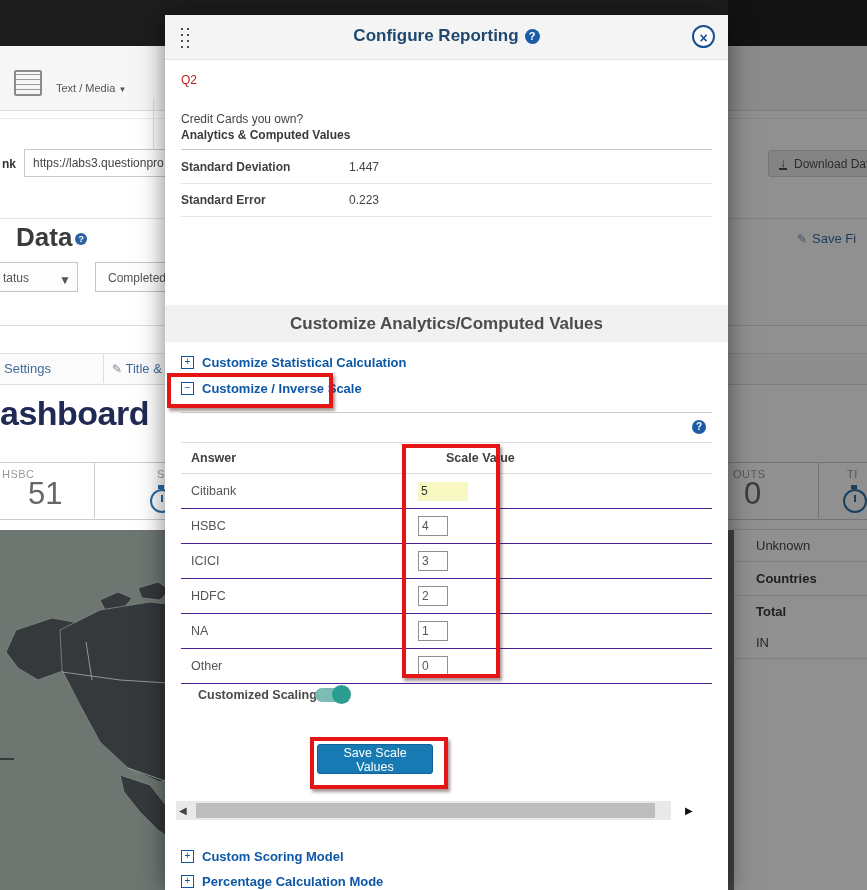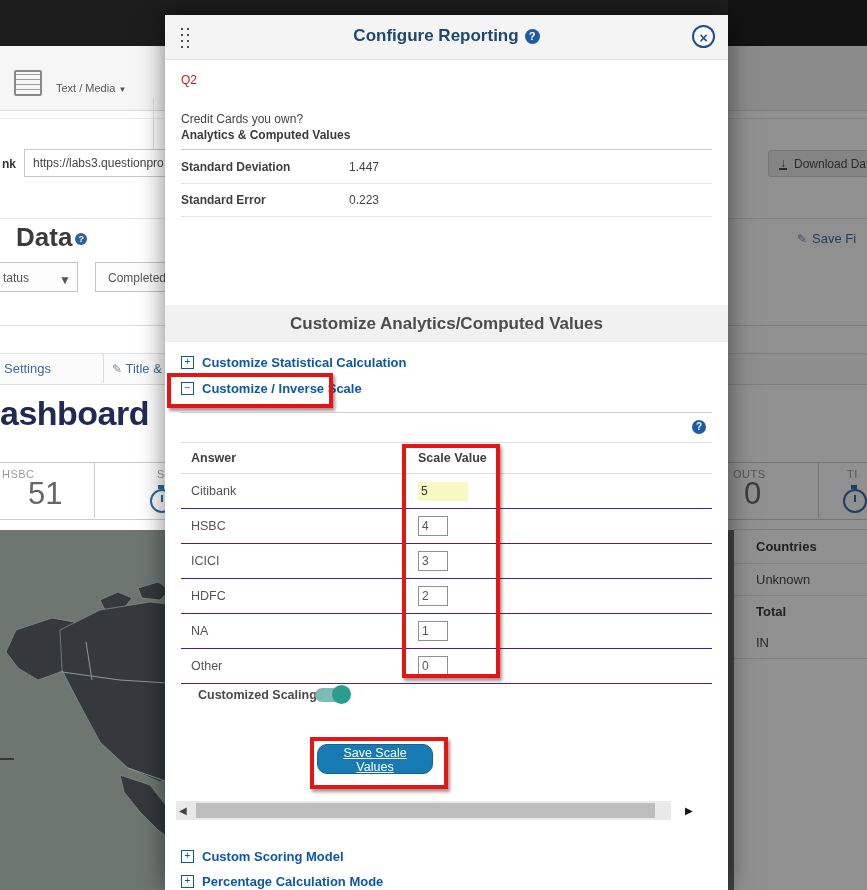--- a/index.html
+++ b/index.html
@@ -75,32 +75,32 @@
   .xlink{position:absolute;left:16px;display:flex;align-items:center;gap:8px;color:#0d57a7;
     font-weight:bold;font-size:13px;cursor:pointer;}
   .xicon{width:11px;height:11px;border:1px solid #0d57a7;font-size:10px;font-weight:normal;
     line-height:9px;text-align:center;color:#0d57a7;flex:0 0 auto;}
   .rbox{position:absolute;border:4px solid #e31515;box-shadow:2px 3px 3px rgba(60,20,20,.45);pointer-events:none;}
   .hr1{left:16px;top:397px;width:531px;border-top:1px solid #ccc;}
   .help2{left:527px;top:405px;width:14px;height:14px;border-radius:50%;background:#1c5ba6;color:#fff;
     font-size:10px;font-weight:bold;text-align:center;line-height:14px;cursor:pointer;}
   .scale-tbl{left:16px;top:427px;width:531px;}
   .throw{display:flex;align-items:center;height:30px;border-top:1px solid #ddd;border-bottom:1px solid #ddd;
-    font-size:12.5px;font-weight:bold;color:#3f3f3f;}
+    font-size:12.5px;font-weight:bold;color:#3f3f3f;gap:28px;}
   .tdrow{display:flex;align-items:center;height:34px;border-bottom:1px solid #4c1d95;font-size:12.5px;color:#555;}
   .col-a{flex:0 0 227px;padding-left:10px;}
   .col-b{flex:1;}
   .scale-input{width:30px;height:20px;border:1px solid #909090;font-size:12px;color:#555;
     padding:0 3px;font-family:inherit;box-sizing:border-box;}
   .scale-input.highlight{width:50px;height:19px;border:none;background:#f8f8c3;color:#333;}
   .toggle-label{left:33px;top:673px;font-size:12.5px;font-weight:bold;color:#4a4a4a;}
   .toggle{left:150px;top:673px;width:34px;height:14px;background:#7dbcb4;border-radius:8px;cursor:pointer;}
   .knob{position:absolute;right:-2px;top:-3px;width:19px;height:19px;border-radius:50%;background:#2b9c90;}
   .save-btn{position:absolute;left:152px;top:729px;width:116px;height:30px;background:#187ab2;color:#fff;
-    font-size:12.5px;border:1px solid #10639a;border-radius:10px;font-family:inherit;cursor:pointer;text-decoration:underline;}
+    font-size:12.5px;border:1px solid #10639a;border-radius:3px;font-family:inherit;cursor:pointer;}
   .sb-track{left:11px;top:786px;width:495px;height:19px;background:#e9e9e9;}
   .sb-thumb{left:31px;top:788px;width:459px;height:15px;background:#bdbdbd;cursor:pointer;}
   .sb-arrow{position:absolute;font-size:10px;color:#444;cursor:pointer;}
 </style>
 </head>
 <body>
 
 <div id="app">
 
   <div class="abs topbar"></div>
@@ -180,22 +180,22 @@
       <g stroke="#97a19c" stroke-width="0.9" fill="none">
         <polyline points="62,142 120,150 200,155 258,160"></polyline>
         <polyline points="86,112 92,150"></polyline>
         <polyline points="128,238 168,252 200,240"></polyline>
       </g>
       <rect x="0" y="228" width="14" height="2" fill="#35393b"></rect>
     </svg>
   </div>
 
   <div class="abs countries">
+    <div class="crow">Unknown</div>
     <div class="crow hd">Countries</div>
-    <div class="crow">Unknown</div>
     <div class="crow tot">Total</div>
     <div class="crow">IN</div>
   </div>
 
   <div class="abs dim"></div>
 
   <div class="abs modal">
     <div class="m-head">
       <div class="abs drag"></div>
       <div class="abs m-title">

